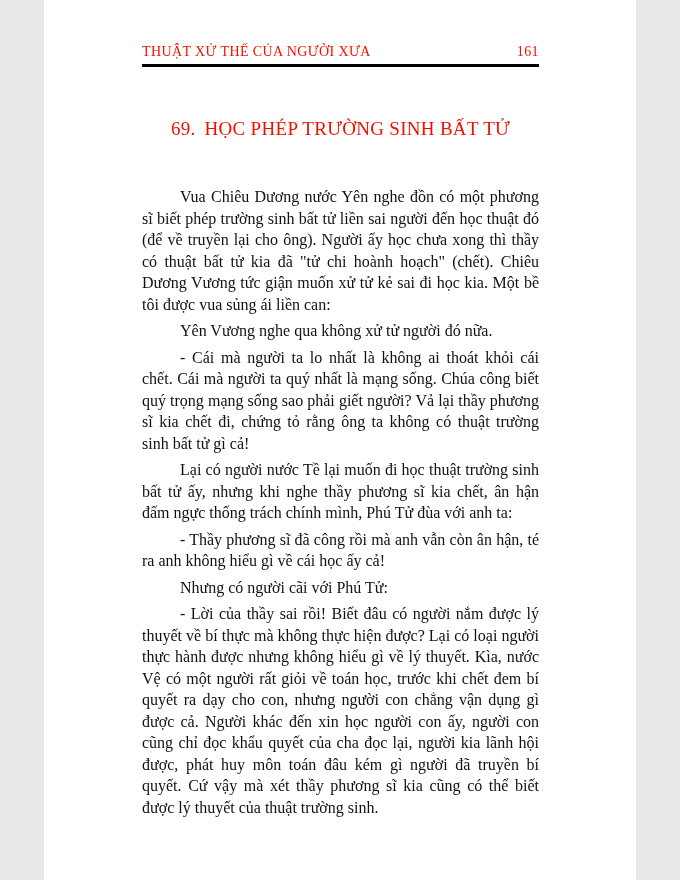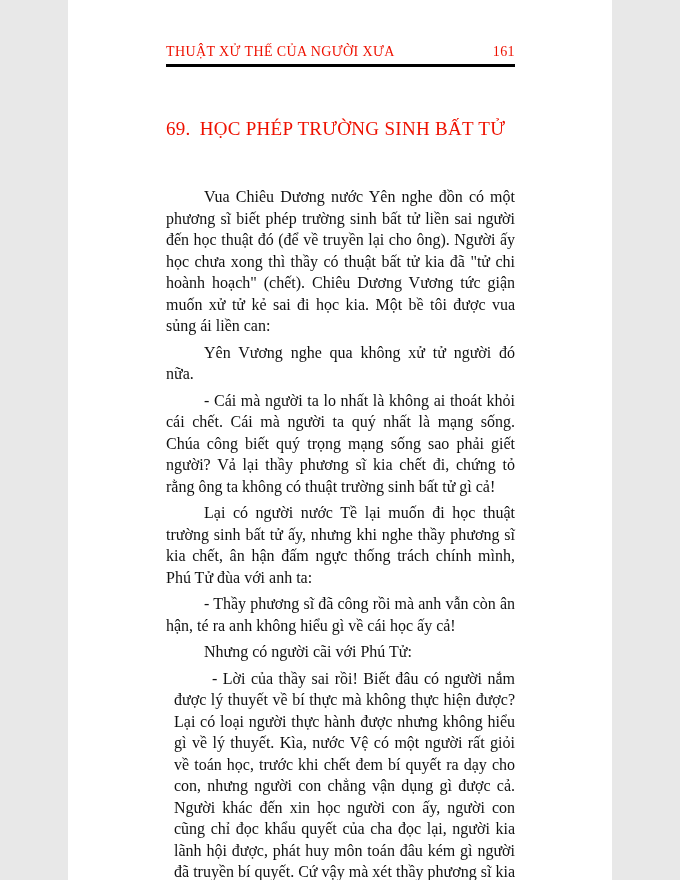--- a/index.html
+++ b/index.html
@@ -2,21 +2,21 @@
 <html lang="vi" style="--heading-red: #ee1100; --link-green: #228b22; --text-black: #111111; --rule-black: #000000; --page-bg: #ffffff;"><head>
 <meta charset="utf-8">
 <style>
   html, body {
     margin: 0;
     padding: 0;
     background: #e8e8e8;
   }
   .page {
     position: relative;
-    width: 544px;
+    width: 592px;
     height: 880px;
     margin: 0 auto;
     background: var(--page-bg, #ffffff);
     overflow: hidden;
     font-family: "Liberation Serif", "DejaVu Serif", serif;
   }
   .content {
     padding: 44px 97px 0 98px;
   }
   .running-head {
@@ -27,21 +27,21 @@
     font-size: 14px;
     letter-spacing: 0.4px;
   }
   .head-rule {
     height: 3px;
     background: var(--rule-black, #000);
     margin-top: 4px;
   }
   .chapter-heading {
     margin: 51px 0 0 0;
-    text-align: left;
+    text-align: center;
     color: var(--heading-red, #ee1100);
     font-size: 19px;
     font-weight: 400;
     letter-spacing: 0.3px;
   }
   .chapter-number {
     margin-right: 9px;
   }
   .body-text {
     margin-top: 46px;
@@ -49,21 +49,20 @@
     line-height: 21.5px;
     text-align: justify;
     color: var(--text-black, #111);
   }
   .para {
     margin: 0 0 5px 0;
     text-indent: 38px;
   }
   .para:last-child {
     margin-bottom: 0;
-    margin-left: 8px;
   }
   .page-footer {
     position: absolute;
     left: 98px;
     right: 97px;
     top: 810px;
   }
   .foot-rule {
     height: 4px;
     background: var(--rule-black, #000);

